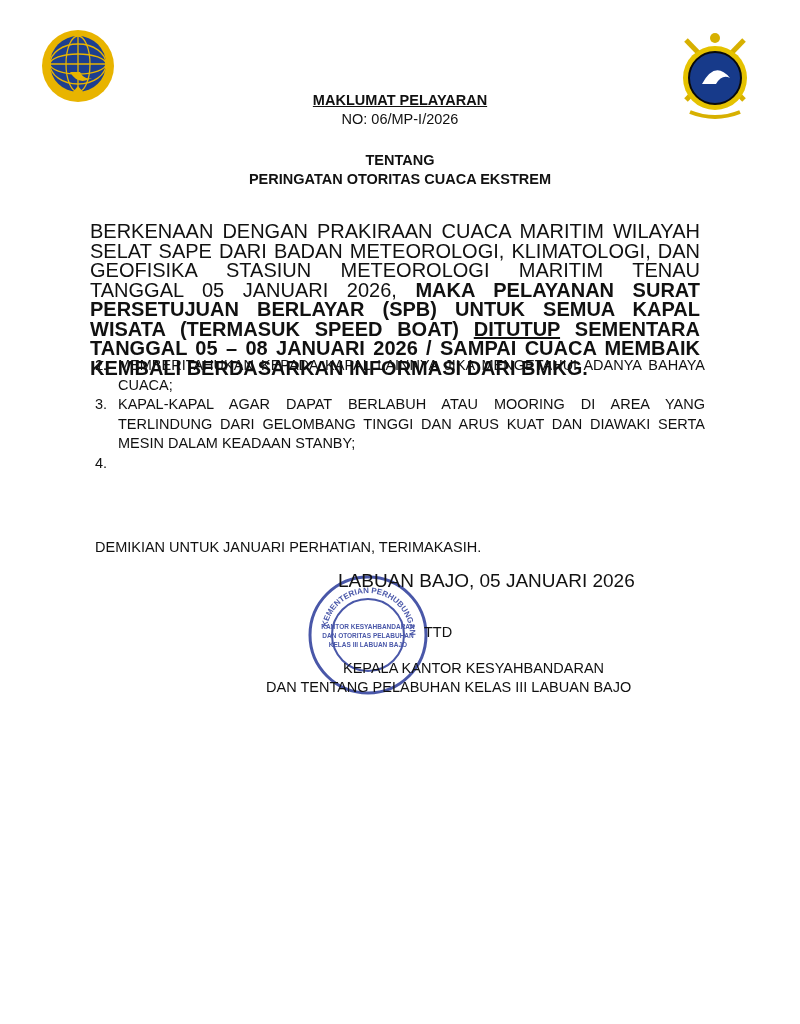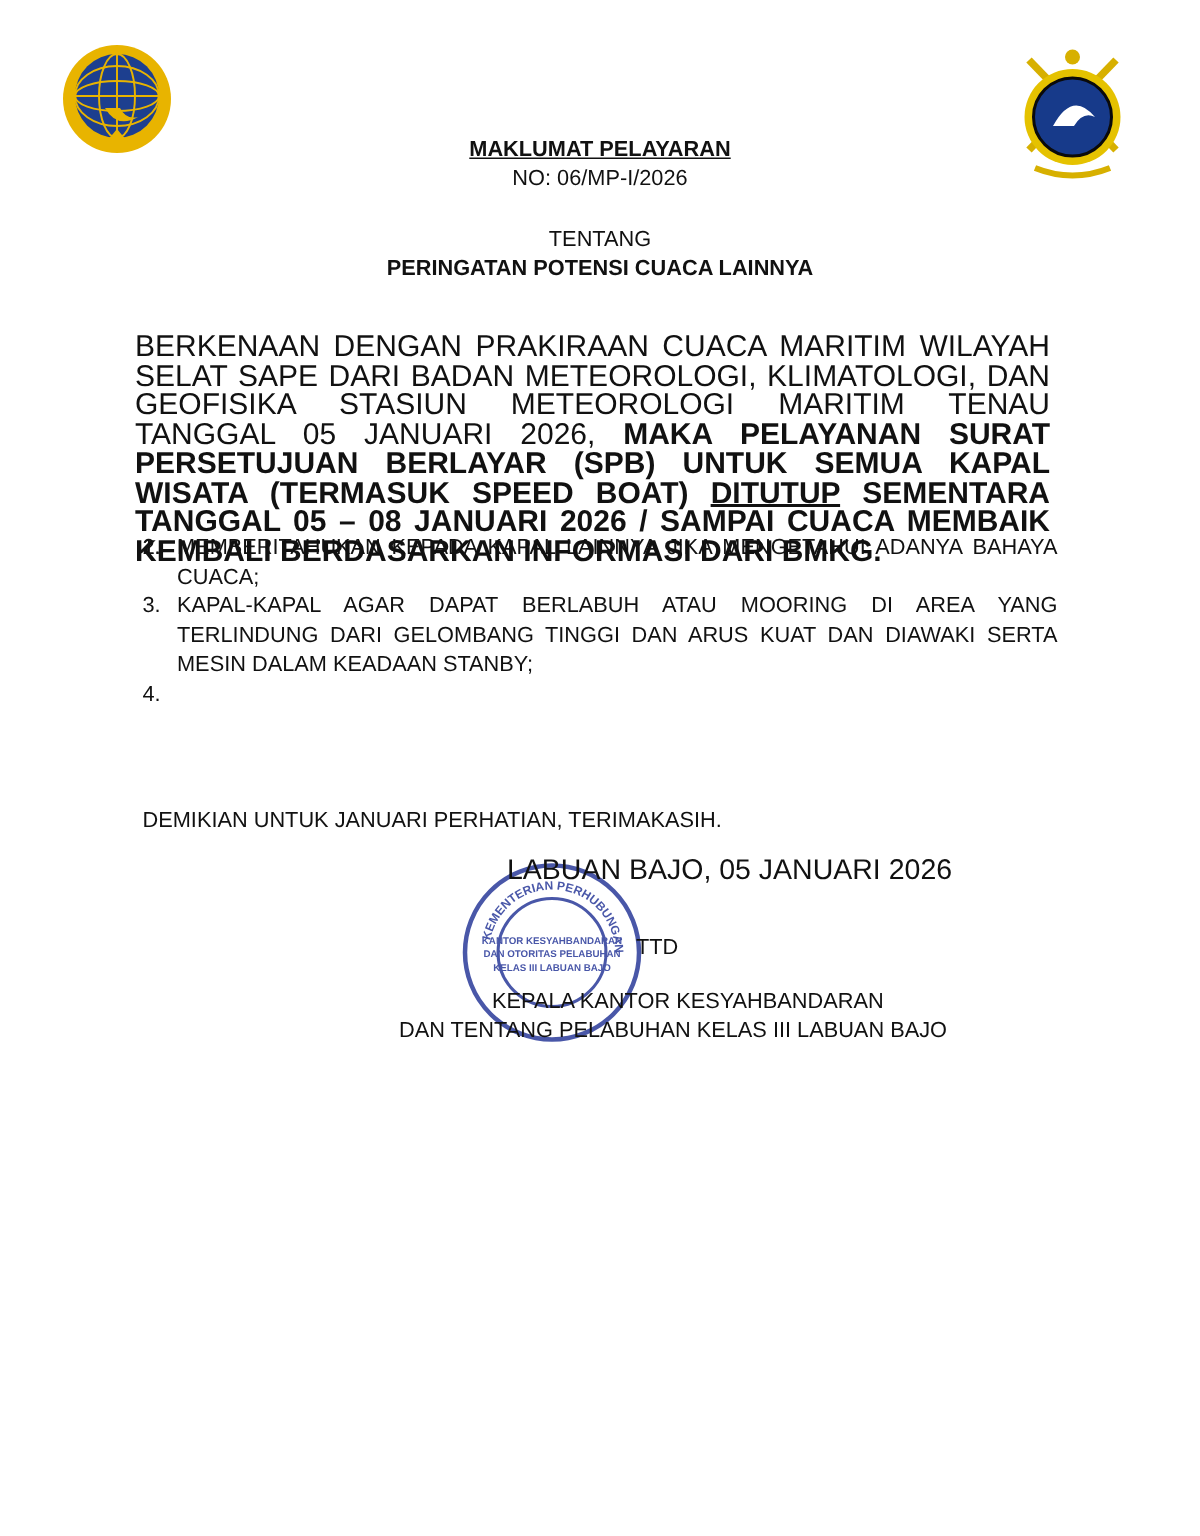--- a/index.html
+++ b/index.html
@@ -3,31 +3,31 @@
 <meta charset="utf-8">
 <style>
   html, body { margin:0; padding:0; background:#ffffff; }
   body { width:800px; height:1024px; position:relative; overflow:hidden;
          font-family:"Liberation Sans", sans-serif; color:#111; }
   .logo-left { position:absolute; left:40px; top:28px; width:76px; height:76px; }
   .logo-right { position:absolute; left:672px; top:30px; width:86px; height:90px; }
   .center { position:absolute; left:0; width:800px; text-align:center; font-size:14.5px; }
   .title { top:92px; font-weight:bold; text-decoration:underline; }
   .number { top:111px; }
-  .tentang { top:152px; font-weight:normal; }
+  .tentang { top:152px; font-weight:bold; }
   .subject { top:171px; font-weight:bold; }
   .para { position:absolute; left:90px; width:610px; top:222px; font-size:20px;
           line-height:19.5px; text-align:justify; }
   .list { position:absolute; left:95px; width:610px; top:356px; font-size:14.5px; line-height:19.5px; margin:0; padding:0; list-style:none; }
   .list li { position:relative; padding-left:23px; text-align:justify; }
   .list li .num { position:absolute; left:0; top:0; }
   .closing { position:absolute; left:95px; top:539px; font-size:14.5px; }
   .place-date { position:absolute; left:338px; top:570px; font-size:19px; }
   .ttd { position:absolute; left:424px; top:624px; font-size:14.5px; }
-  .sig1 { position:absolute; left:328px; top:660px; font-size:14.5px; }
+  .sig1 { position:absolute; left:343px; top:660px; font-size:14.5px; }
   .sig2 { position:absolute; left:266px; top:679px; font-size:14.5px; }
   .stamp { position:absolute; left:306px; top:573px; width:124px; height:124px; opacity:0.85; }
   b { font-weight:bold; }
   u { text-decoration:underline; }
 </style>
 </head>
 <body>
 
 <div class="logo-left">
   <svg width="76" height="76" viewBox="0 0 76 76">
@@ -56,21 +56,21 @@
     <circle cx="43" cy="48" r="26" fill="none" stroke="#0a0a0a" stroke-width="2"></circle>
     <path d="M30 54 Q43 30 58 48 Q50 44 44 54 Z" fill="#ffffff"></path>
     <circle cx="43" cy="8" r="5" fill="#d7b000"></circle>
     <path d="M18 82 Q43 92 68 82" stroke="#d7b000" stroke-width="4" fill="none"></path>
   </svg>
 </div>
 
 <div class="center title">MAKLUMAT PELAYARAN</div>
 <div class="center number">NO: 06/MP-I/2026</div>
 <div class="center tentang">TENTANG</div>
-<div class="center subject">PERINGATAN POTENSI CUACA LAINNYA</div>
+<div class="center subject">PERINGATAN OTORITAS CUACA EKSTREM</div>
 
 <div class="para">
   <span>BERKENAAN DENGAN PRAKIRAAN CUACA MARITIM WILAYAH SELAT SAPE DARI BADAN METEOROLOGI, KLIMATOLOGI, DAN GEOFISIKA STASIUN METEOROLOGI MARITIM TENAU TANGGAL 05 JANUARI 2026, </span><b>MAKA PELAYANAN SURAT PERSETUJUAN BERLAYAR (SPB) UNTUK SEMUA KAPAL WISATA (TERMASUK SPEED BOAT) </b><b><u>DITUTUP</u></b><b> SEMENTARA TANGGAL 05 – 08 JANUARI 2026 / SAMPAI CUACA MEMBAIK KEMBALI BERDASARKAN INFORMASI DARI BMKG.</b>
 </div>
 
 <ol class="list">
   <li><span class="num">1.</span></li>
   <li><span class="num">2.</span><span>MEMBERITAHUKAN KEPADA KAPAL LAINNYA JIKA MENGETAHUI ADANYA BAHAYA CUACA;</span></li>
   <li><span class="num">3.</span><span>KAPAL-KAPAL AGAR DAPAT BERLABUH ATAU MOORING DI AREA YANG TERLINDUNG DARI GELOMBANG TINGGI DAN ARUS KUAT DAN DIAWAKI SERTA MESIN DALAM KEADAAN STANBY;</span></li>
   <li><span class="num">4.</span></li>

